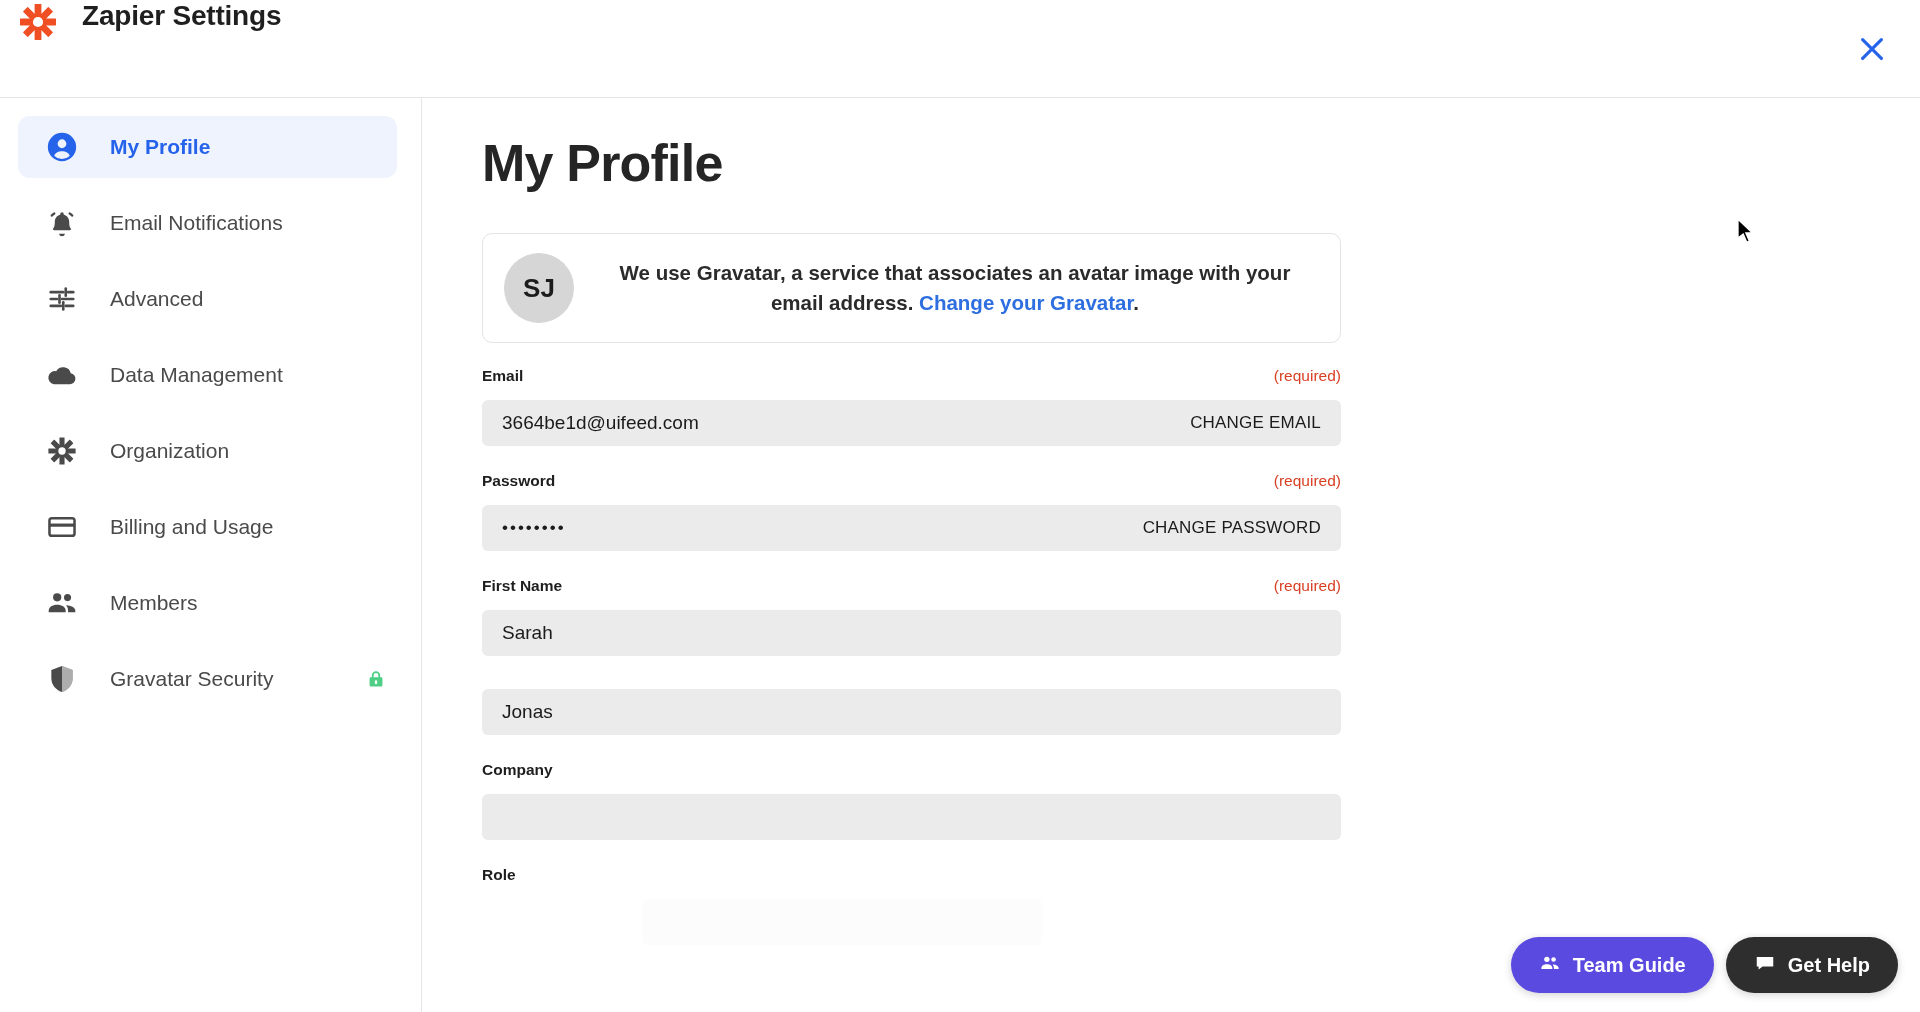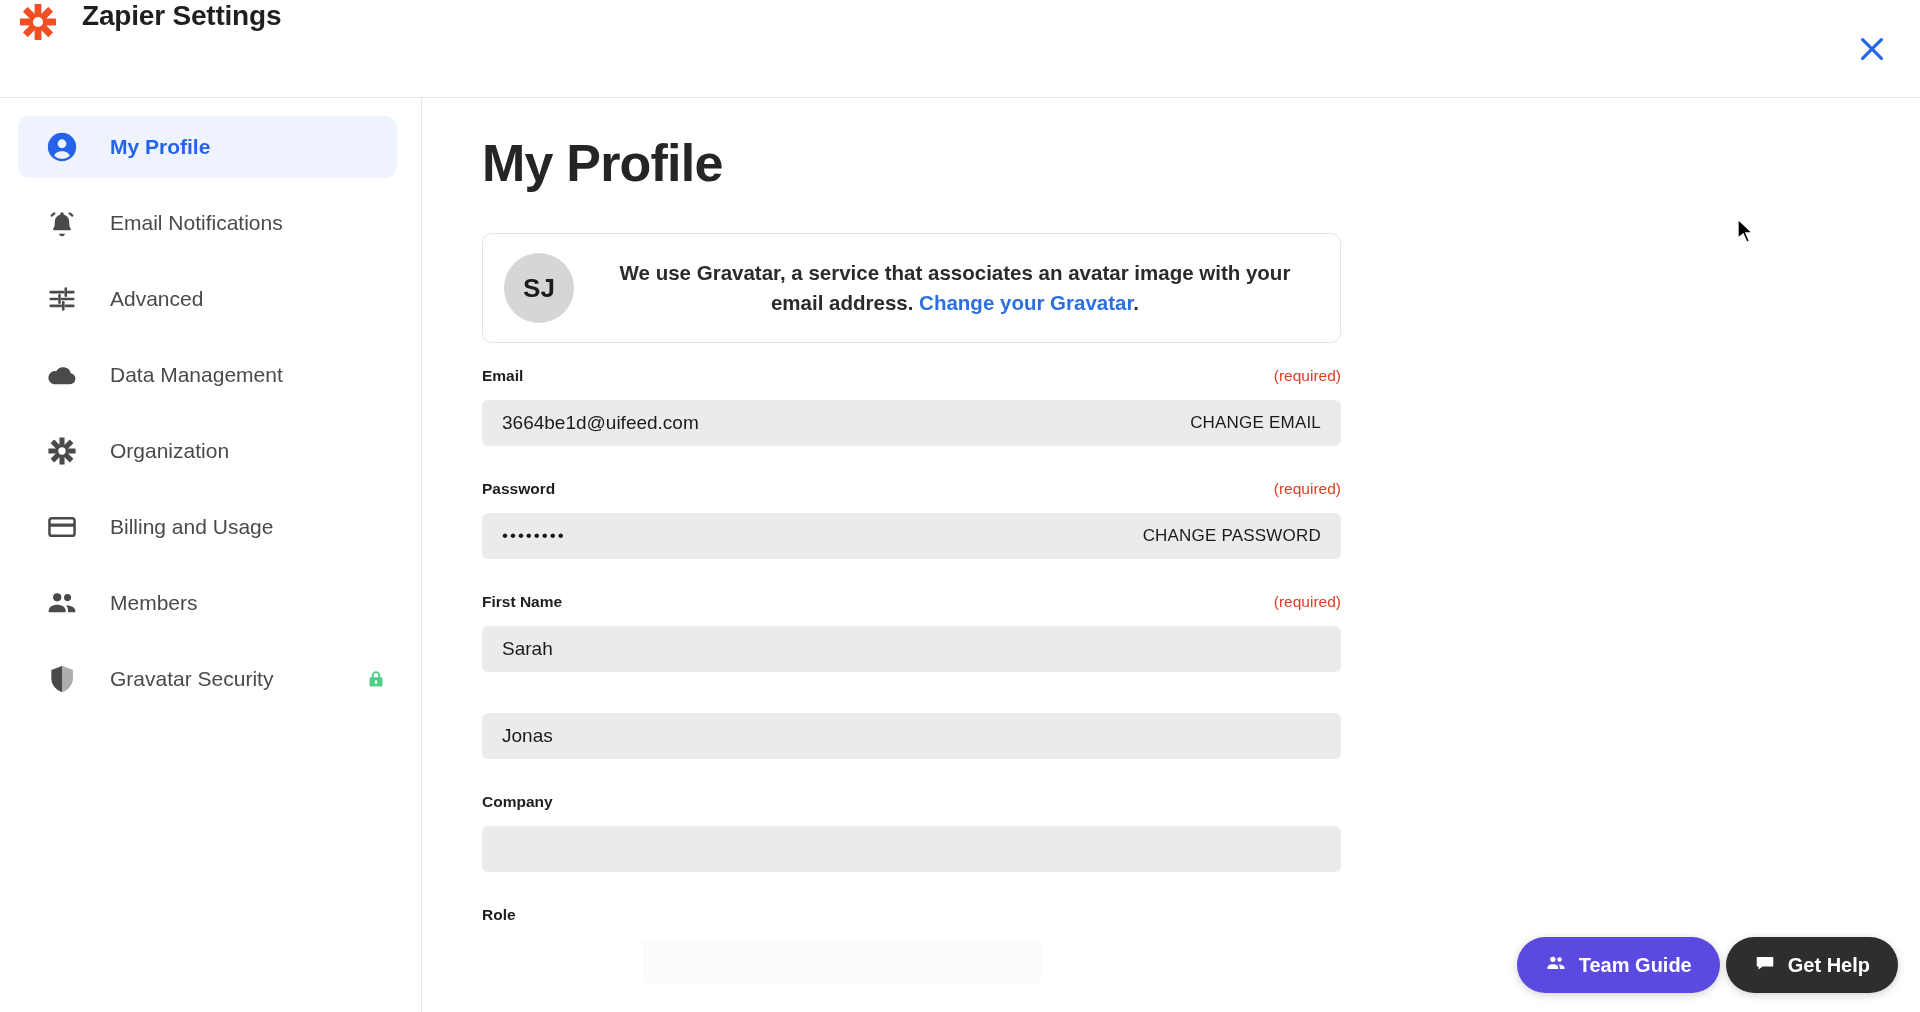--- a/index.html
+++ b/index.html
@@ -107,21 +107,21 @@
     flex: 1;
     margin: 0 26px 0 22px;
     text-align: center;
     font-size: 20.5px; line-height: 30px;
     color: #2b2b2b;
     font-weight: bold;
   }
   #gravatar-link { color: #2e6fe0; text-decoration: none; cursor: pointer; }
 
   #form { margin: 24px 0 0 59px; width: 859px; }
-  .field-row { margin-bottom: 8px; }
+  .field-row { }
   .field-head {
     display: flex; align-items: baseline; justify-content: space-between;
     height: 26px;
   }
   .field-label { font-size: 15.5px; font-weight: 700; color: #1e1e1e; }
   .field-required { font-size: 15.5px; color: #d93f23; }
   .field-box {
     margin-top: 7px;
     height: 46px;
     background: #ebebeb;
@@ -147,21 +147,21 @@
   #role-peek {
     margin-top: 7px; height: 46px;
     background: #fafafa; border-radius: 6px;
     width: 400px; margin-left: 160px;
     opacity: .55;
   }
 
   
   #float-bar {
     position: absolute; right: 22px; bottom: 19px;
-    display: flex; align-items: center; gap: 6px;
+    display: flex; align-items: center; gap: 12px;
     z-index: 20;
   }
   .pill {
     height: 56px; border-radius: 28px;
     display: flex; align-items: center; gap: 12px;
     padding: 0 28px;
     font-size: 20px; font-weight: 700; color: #ffffff;
     border: none; cursor: pointer;
     box-shadow: 0 2px 8px rgba(0,0,0,.18);
   }

